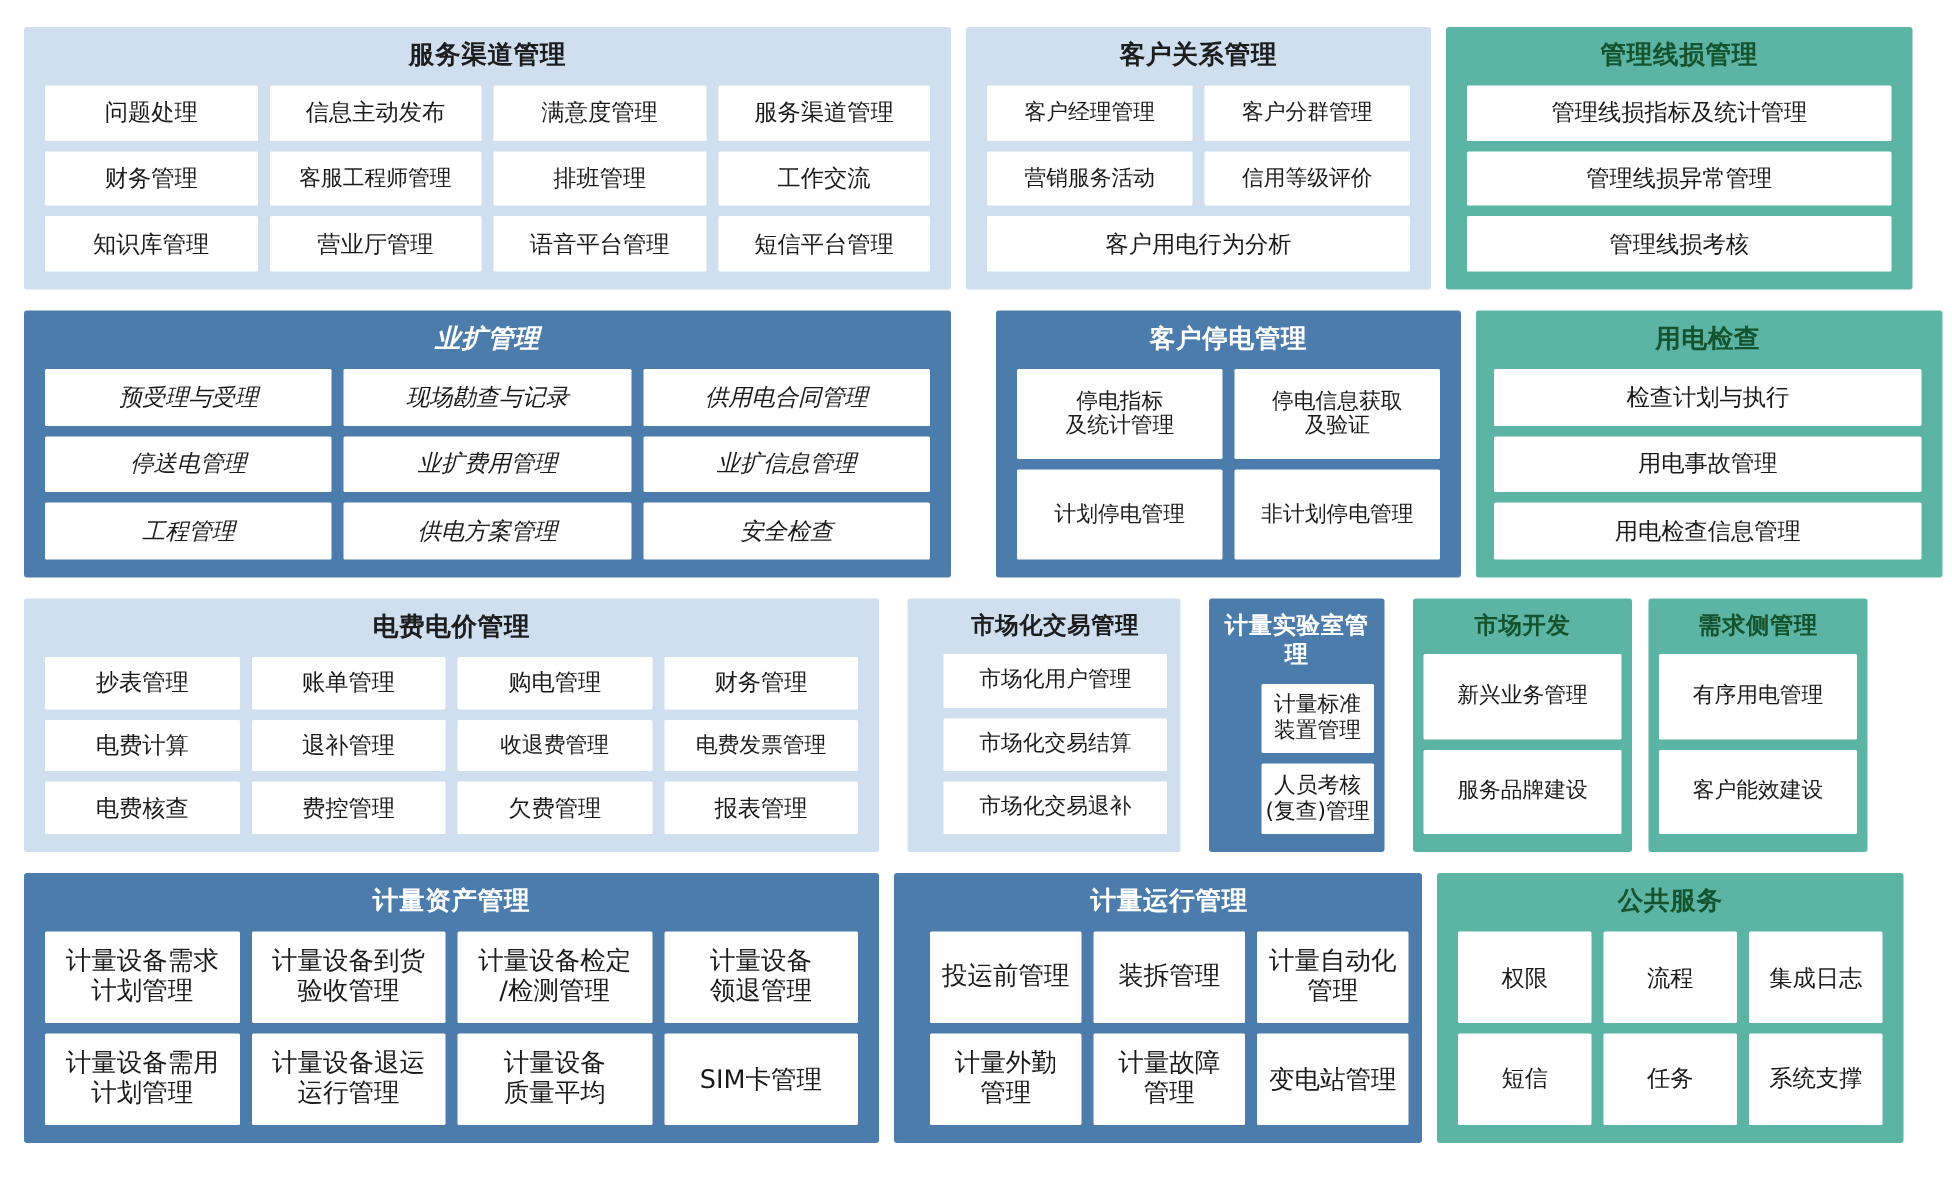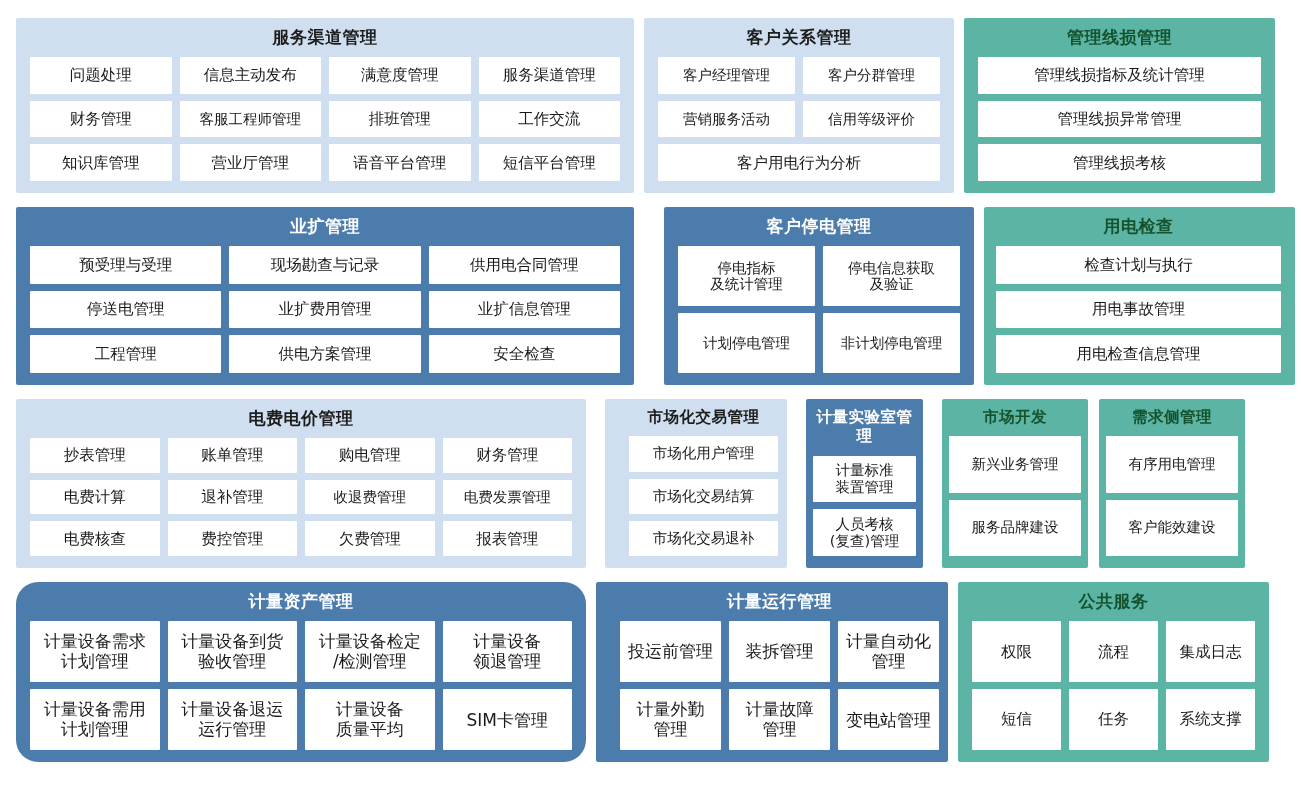--- a/index.html
+++ b/index.html
@@ -84,29 +84,29 @@
   }
   .cell.sm  { font-size: 14.5px; }
   .cell.xs  { font-size: 17px; }
   .cell.two { line-height: 1.15; }
 
   
   .w-serve   { flex: 0 0 618px; }
   .w-crm     { flex: 0 0 310px; }
   .w-loss    { flex: 0 0 311px; }
 
-  .w-yk      { flex: 0 0 618px; }
+  .w-yk      { flex: 0 0 618px; font-style: italic; }
   .w-outage  { flex: 0 0 310px; margin-left: 20px; }
   .w-inspect { flex: 0 0 311px; padding-left: 12px; }
 
   .w-fee     { flex: 0 0 570px; }
   .w-market  { flex: 0 0 182px; }
-  .w-lab     { flex: 0 0 117px; }
-
-  .w-asset   { flex: 0 0 570px; border-radius: 22px; }
+  .w-lab     { flex: 0 0 117px; align-items: flex-end; }
+
+  .w-asset   { flex: 0 0 570px; }
   .w-meter   { flex: 0 0 352px; }
   .w-public  { flex: 0 0 311px; }
 
   .pair-gap { display: flex; gap: 11px; flex: 0 0 303px; }
   .pair-gap > .panel { flex: 1 1 0; }
 
   .pad-tight { padding-left: 24px; padding-right: 9px; }
   .pad-xtight { padding-left: 7px; padding-right: 7px; }
 </style>
 </head>

